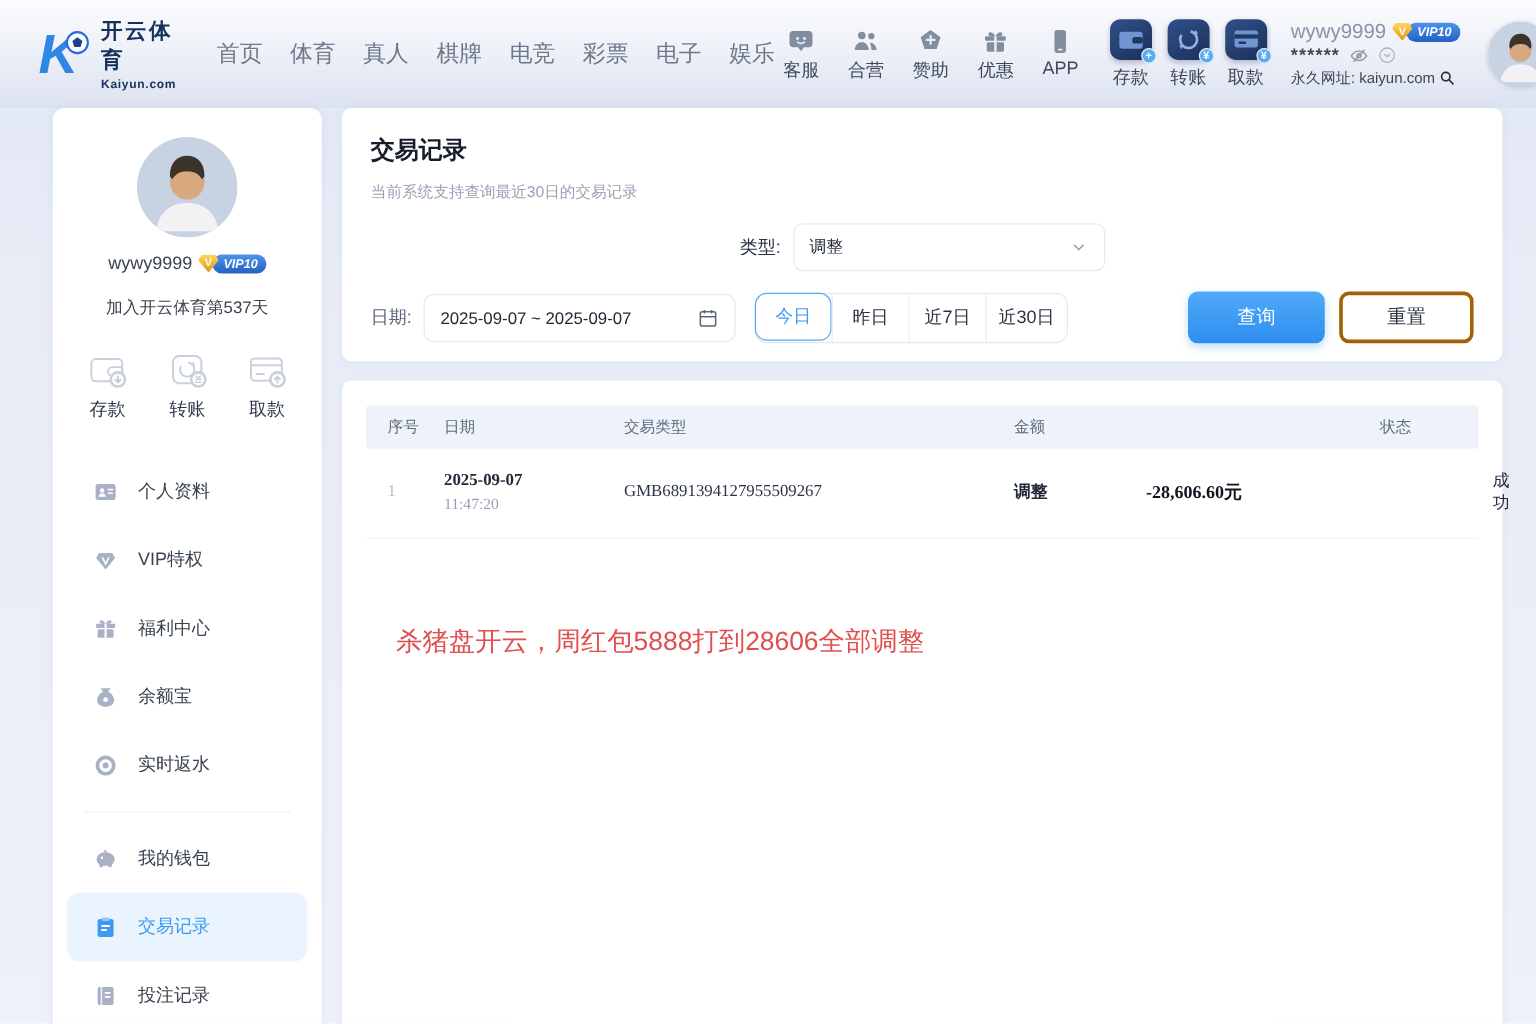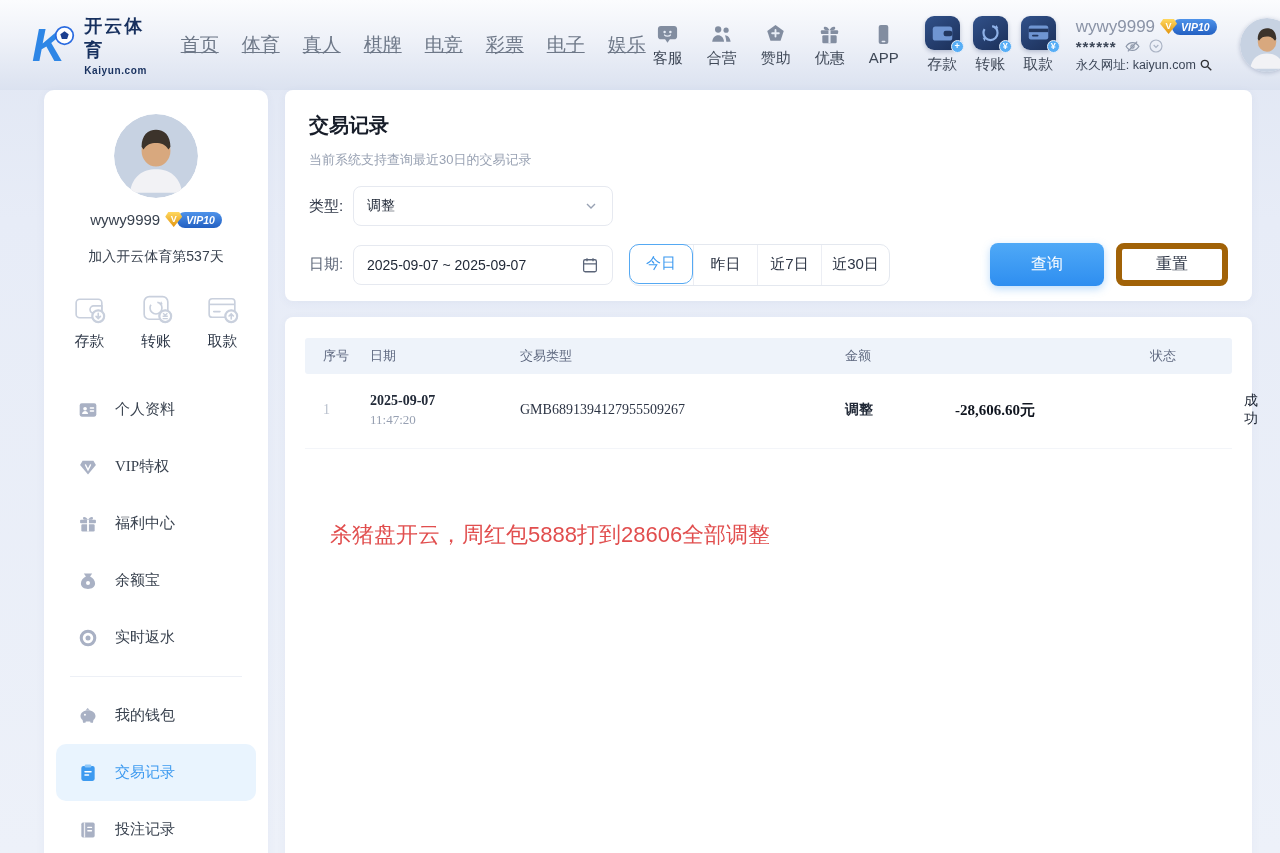--- a/index.html
+++ b/index.html
@@ -17,21 +17,21 @@
   .logo{ display:flex; align-items:center; gap:9px; cursor:pointer; }
   .logo-mark{ position:relative; width:52px; height:52px; }
   .logo-k{
     font-size:46px; font-weight:bold; font-style:italic; color:#2e86e6;
     line-height:52px; padding-left:2px; display:block;
   }
   .logo-ball{ position:absolute; right:0px; top:6px; width:21px; height:21px; }
   .logo-cn{ font-size:18px; font-weight:bold; color:#17305e; letter-spacing:2px; }
   .logo-en{ font-size:10px; font-weight:bold; color:#17305e; letter-spacing:.6px; margin-top:3px; }
   .nav{ display:flex; gap:13px; margin-left:22px; }
-  .nav-item{ font-size:19px; color:#6e7888; padding:4px 5px; cursor:pointer; white-space:nowrap;text-decoration:underline; }
+  .nav-item{ font-size:19px; color:#6e7888; padding:4px 5px; cursor:pointer; white-space:nowrap; }
   .top-right{ margin-left:auto; display:flex; align-items:center; }
   .quick-links{ display:flex; gap:20px; }
   .ql-item{ display:flex; flex-direction:column; align-items:center; gap:3px; cursor:pointer; min-width:34px; }
   .ql-item svg{ width:23px; height:23px; fill:#828da0; }
   .ql-label{ font-size:15px; color:#3f4857; }
   .wallet-links{ display:flex; gap:13px; margin-left:24px; }
   .wl-item{ display:flex; flex-direction:column; align-items:center; gap:5px; cursor:pointer; }
   .tile{ width:35px; height:34px; border-radius:9px; position:relative;
     background:linear-gradient(145deg,#31518a 0%,#1b2f58 100%);
     box-shadow:0 2px 4px rgba(20,40,90,.25); }
@@ -63,48 +63,48 @@
   .sb-avatar{ width:84px; height:84px; border-radius:50%; overflow:hidden; margin:24px auto 0; }
   .sb-name{ display:flex; justify-content:center; align-items:center; gap:5px; margin-top:13px; }
   .sb-name-text{ font-size:15px; color:#39424f; }
   .sb-join{ text-align:center; font-size:14px; color:#39424f; margin-top:20px; }
   .sb-actions{ display:flex; justify-content:space-between; padding:0 27px; margin-top:24px; }
   .sb-act{ display:flex; flex-direction:column; align-items:center; gap:5px; cursor:pointer; }
   .sb-act svg{ width:37px; height:37px; }
   .sb-act-label{ font-size:15px; color:#2e3848; }
   .sb-menu{ margin-top:30px; padding:0 12px; }
   .sb-item{ display:flex; align-items:center; gap:17px; height:57px; padding-left:22px;
-    font-size:15px; color:#39424f; border-radius:10px; cursor:pointer;font-family:Liberation Serif, serif; }
+    font-size:15px; color:#39424f; border-radius:10px; cursor:pointer; }
   .sb-item svg{ width:20px; height:20px; flex:none; }
   .sb-item .mi{ fill:#a9b1c4; }
   .sb-item.active{ background:#e9f4fe; color:#3d9af0; }
   .sb-divider{ height:1px; background:#edf0f6; margin:10px 14px; }
   
   .filter-card{ position:absolute; left:285px; top:0; width:967px; height:211px; padding:22px 24px; border-radius:8px; }
   .fc-title{ font-size:20px; font-weight:bold; color:#171d29; }
   .fc-sub{ font-size:13px; color:#99a2b3; margin-top:12px; }
-  .frow{ display:flex; align-items:center; margin-top:17px; }
+  .frow{ display:flex; align-items:center; margin-top:17px;justify-content:center; }
   .flabel{ font-size:15px; color:#2c3444; width:44px; flex:none; }
   .flabel.lite{ color:#5d6678; }
   .selbox,.datebox{ width:260px; height:40px; border:1px solid #e6e9f0; border-radius:8px;
     display:flex; align-items:center; padding:0 13px; font-size:14px; color:#222a38;
     background:#fff; cursor:pointer; }
   .selbox .grow,.datebox .grow{ flex:1; }
   .seg{ display:flex; margin-left:16px; border:1px solid #e4e8ef; border-radius:10px; background:#fff; }
   .seg-btn{ width:64px; height:40px; display:flex; align-items:center; justify-content:center;
     font-size:15px; color:#2c3444; border-left:1px solid #eceef4; cursor:pointer; }
   .seg-btn:first-child{ border-left:none; }
   .seg-btn:last-child{ width:68px; }
   .seg-btn.active{ border:1px solid #55a9f3; border-radius:10px; color:#3d9af0;
     margin:-1px 0 -1px -1px; background:#fff; }
   .btn{ height:43px; border-radius:8px; display:flex; align-items:center; justify-content:center;
     font-size:16px; cursor:pointer; }
   .btn-search{ margin-left:auto; width:114px; color:#fff;
     background:linear-gradient(180deg,#4fa9f7,#2e8ef0); box-shadow:0 3px 8px rgba(62,154,240,.35); }
-  .btn-reset{ margin-left:12px; width:112px; background:#fff; border:6px solid #a16207; color:#2c3444; }
+  .btn-reset{ margin-left:12px; width:112px; background:#fff; border:3px solid #a16207; color:#2c3444; }
   
   .table-card{ position:absolute; left:285px; top:227px; width:967px; height:560px; padding:21px 20px; border-radius:8px; }
   .tgrid{ display:grid; grid-template-columns:65px 150px 325px 110px 245px 1fr;font-family:Liberation Serif, serif; }
   .thead{ height:36px; align-items:center; background:#eef3fa; border-radius:3px;
     font-size:13px; color:#5f6980; }
   .thead .c1{ padding-left:18px; }
   .thead .c6{ text-align:right; padding-right:24px; }
   .trow{ padding:18px 0 20px; border-bottom:1px solid #f3f5f9; align-items:center; }
   .c-idx{ padding-left:18px; font-size:14px; color:#b9c0cd; }
   .c-date-d{ font-size:14px; font-weight:bold; color:#222a38; }

